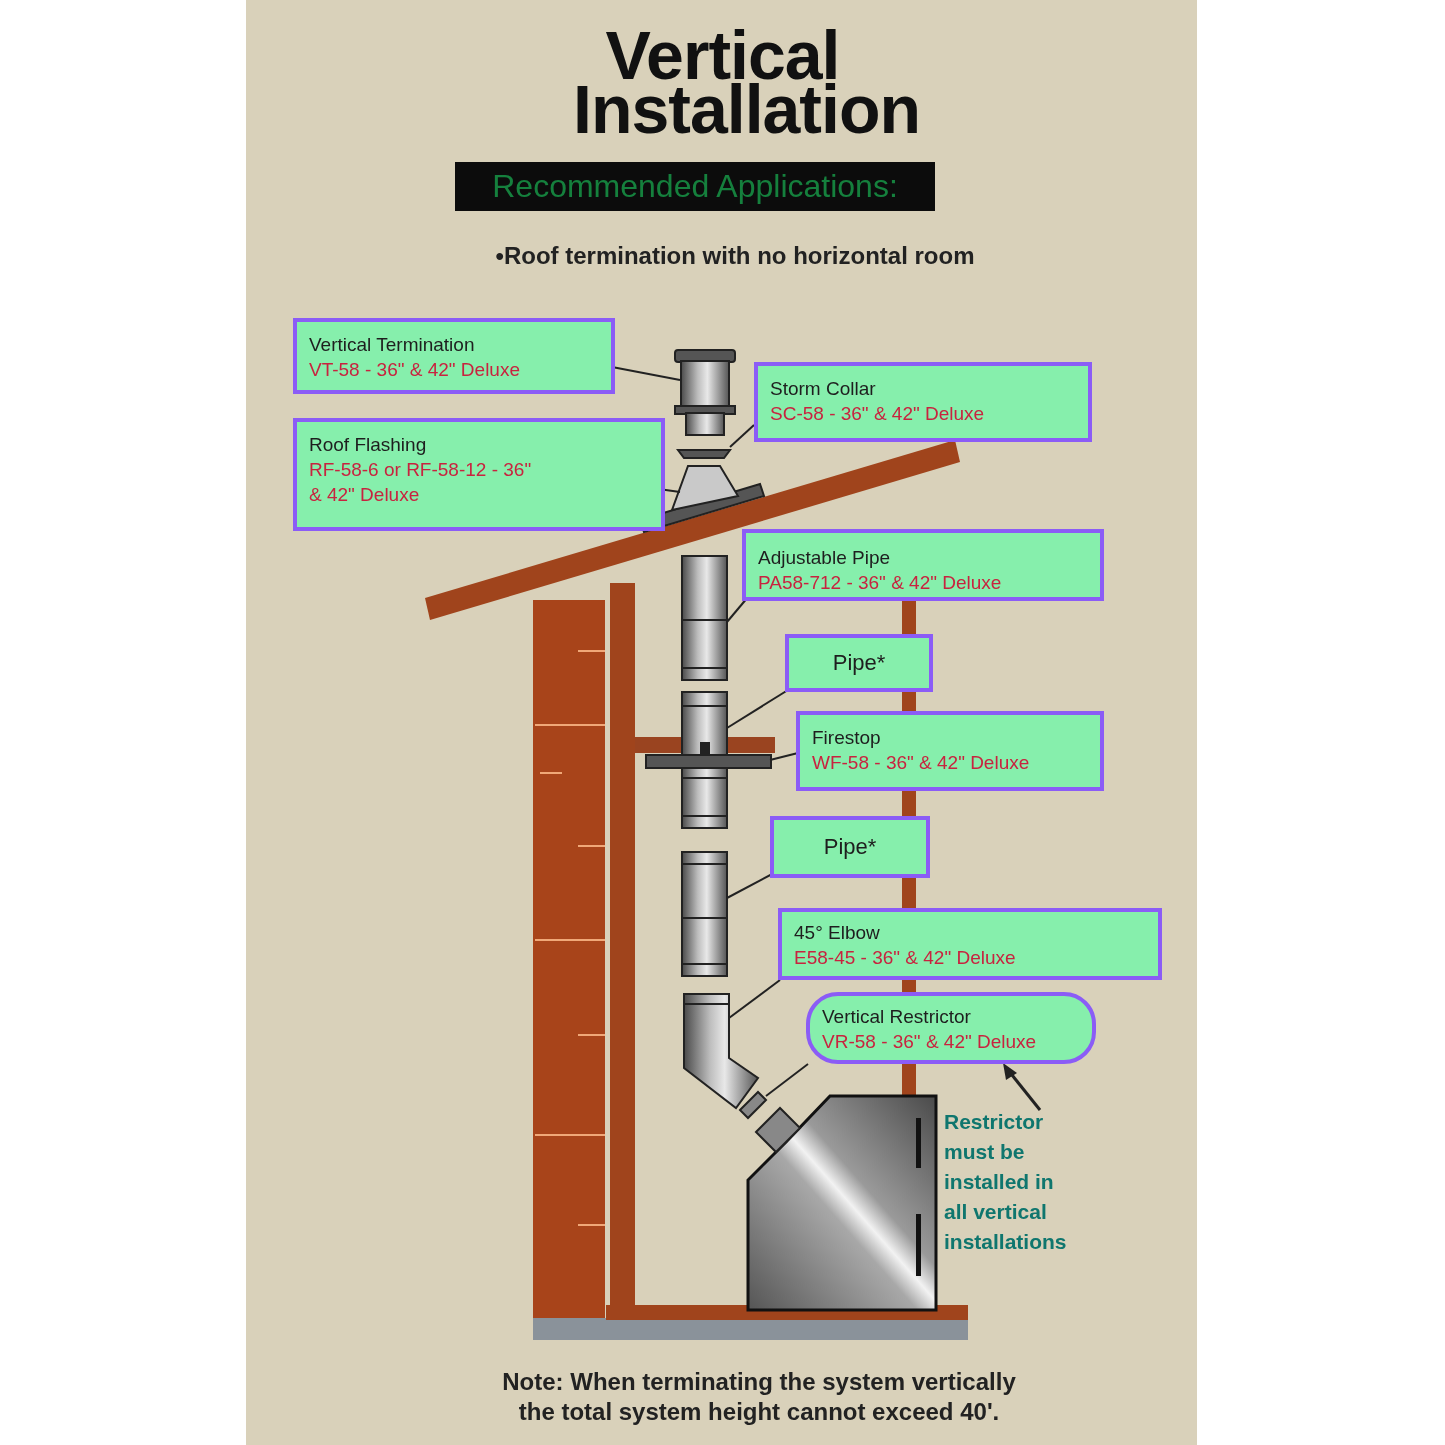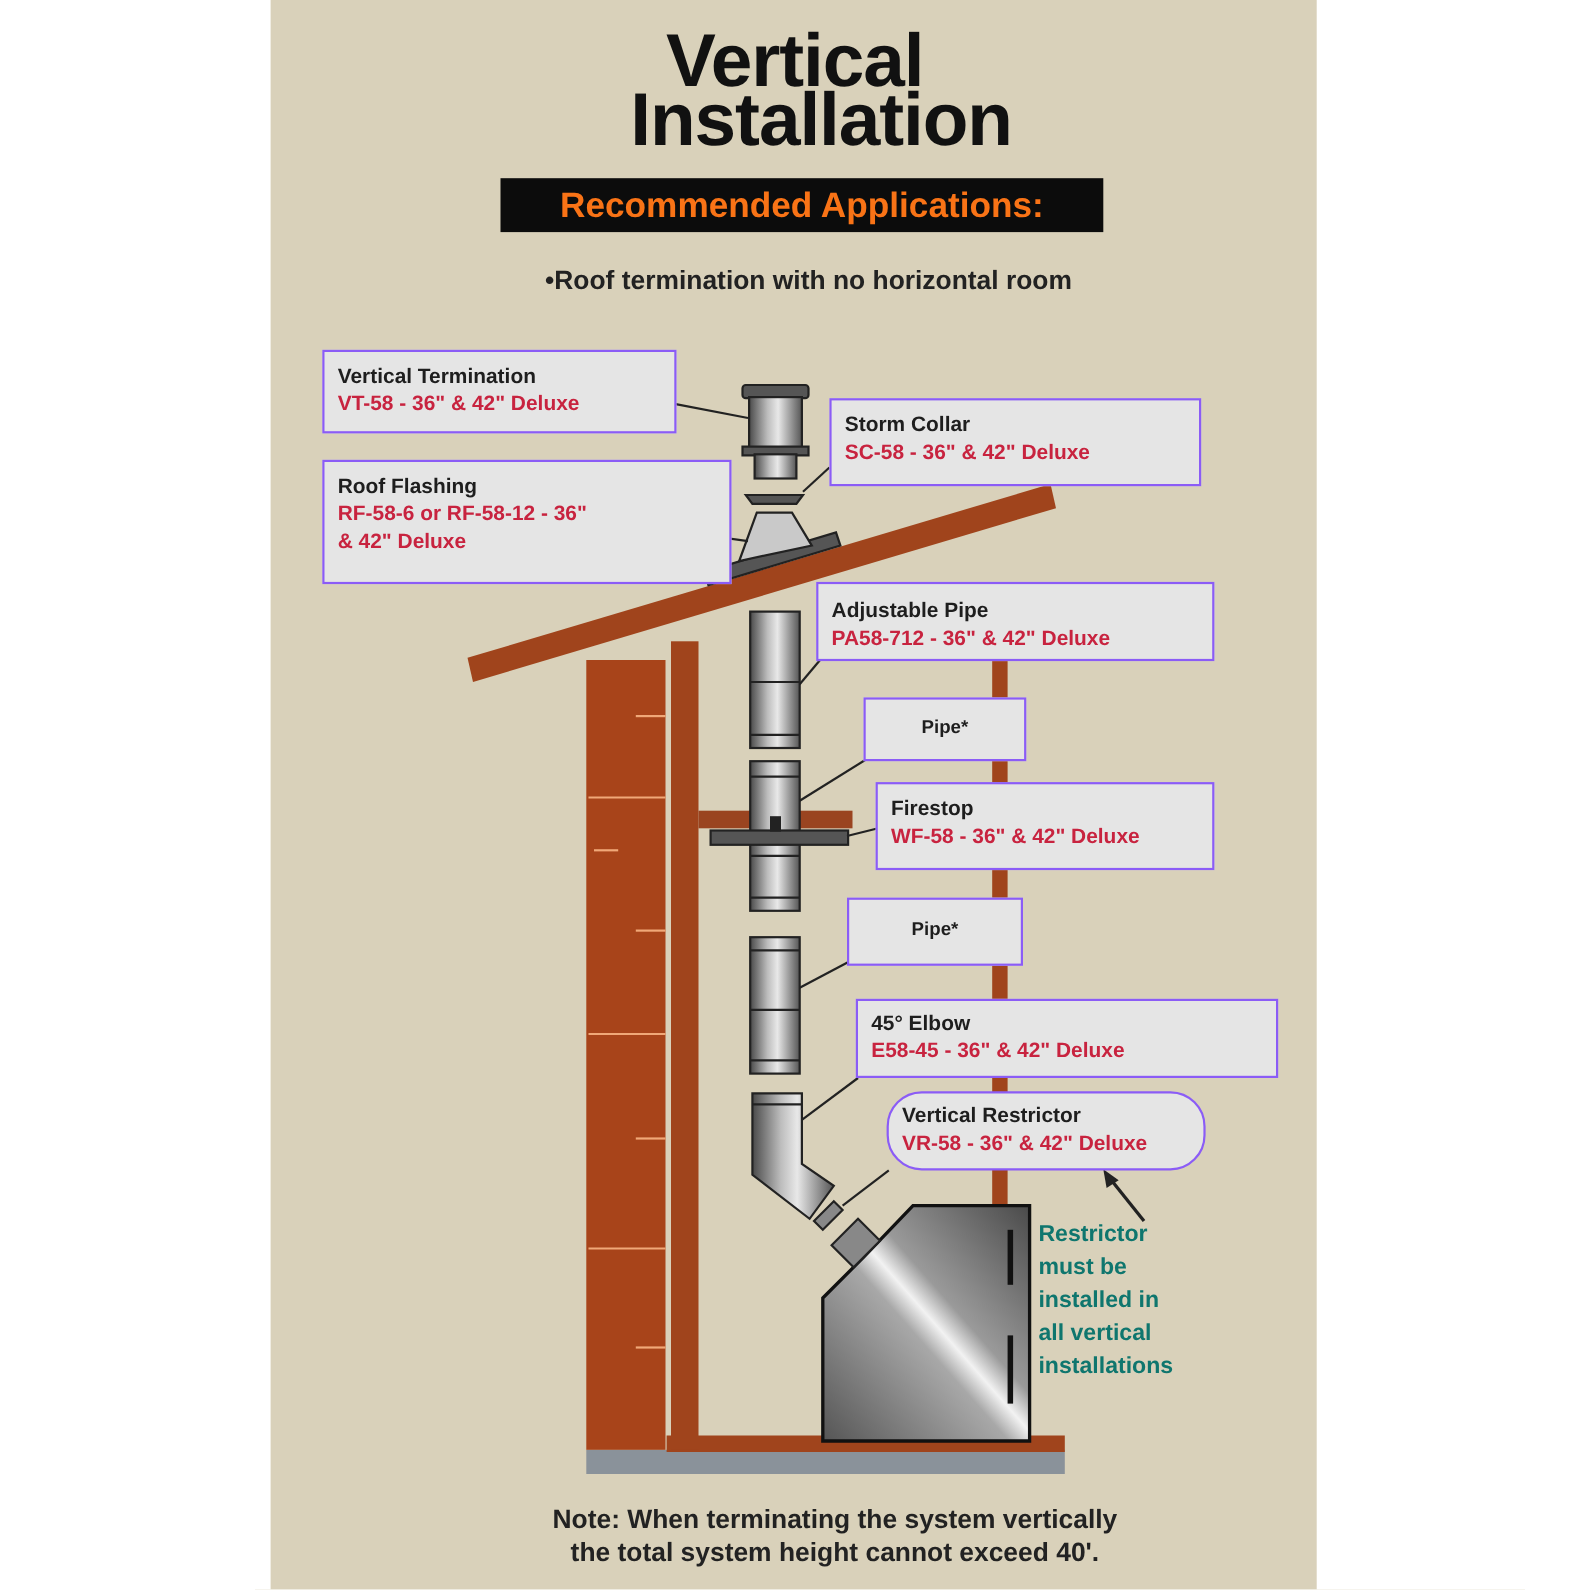--- a/index.html
+++ b/index.html
@@ -3,30 +3,30 @@
   <meta charset="utf-8">
   <style>
     html, body { margin: 0; padding: 0; background: #ffffff; }
     body { width: 1445px; height: 1445px; position: relative; overflow: hidden;
            font-family: "Liberation Sans", "DejaVu Sans", sans-serif; }
     .panel { position: absolute; left: 246px; top: 0; width: 951px; height: 1445px; background: #d9d1ba; }
     .title { position: absolute; left: 0; width: 1445px; text-align: center; font-weight: bold;
              color: #111; font-size: 68px; line-height: 70px; letter-spacing: -1px; }
     .t1 { top: 20px; }
     .t2 { top: 74px; padding-left: 24px; }
-    .banner { position: absolute; left: 455px; top: 162px; width: 548px; height: 49px; background: #0c0c0c;
-              color: #f97316; font-weight: bold; font-size: 32px; line-height: 49px; text-align: center; }
+    .banner { position: absolute; left: 455px; top: 162px; width: 480px; height: 49px; background: #0c0c0c;
+              color: #15803d; font-weight: normal; font-size: 32px; line-height: 49px; text-align: center; }
     .bullet { position: absolute; left: 455px; top: 242px; width: 560px; font-weight: bold; font-size: 24px;
               color: #222; text-align: center; }
     svg.illus { position: absolute; left: 0; top: 0; }
-    .callout { position: absolute; background: #e5e5e5; border: 2px solid #8b5cf6; box-sizing: border-box;
-               padding: 10px 12px; font-weight: bold; line-height: 25px; }
+    .callout { position: absolute; background: #86efac; border: 4px solid #8b5cf6; box-sizing: border-box;
+               padding: 10px 12px; font-weight: normal; line-height: 25px; }
     .callout .name { color: #1e1e1e; font-size: 19px; display: block; }
     .callout .code { color: #c8233f; font-size: 19px; display: block; }
-    .callout.simple .name { font-size: 17px; text-align: center; }
+    .callout.simple .name { font-size: 22px; text-align: center; }
     .restrictor-note { position: absolute; left: 944px; top: 1107px; font-weight: bold; font-size: 21px;
                        line-height: 30px; color: #0f766e; width: 170px; }
     .note { position: absolute; left: 0; width: 1518px; top: 1367px; text-align: center; font-weight: bold;
             font-size: 24px; line-height: 30px; color: #222; }
   </style>
 </head>
 <body>
 
 <div class="panel"></div>
 

